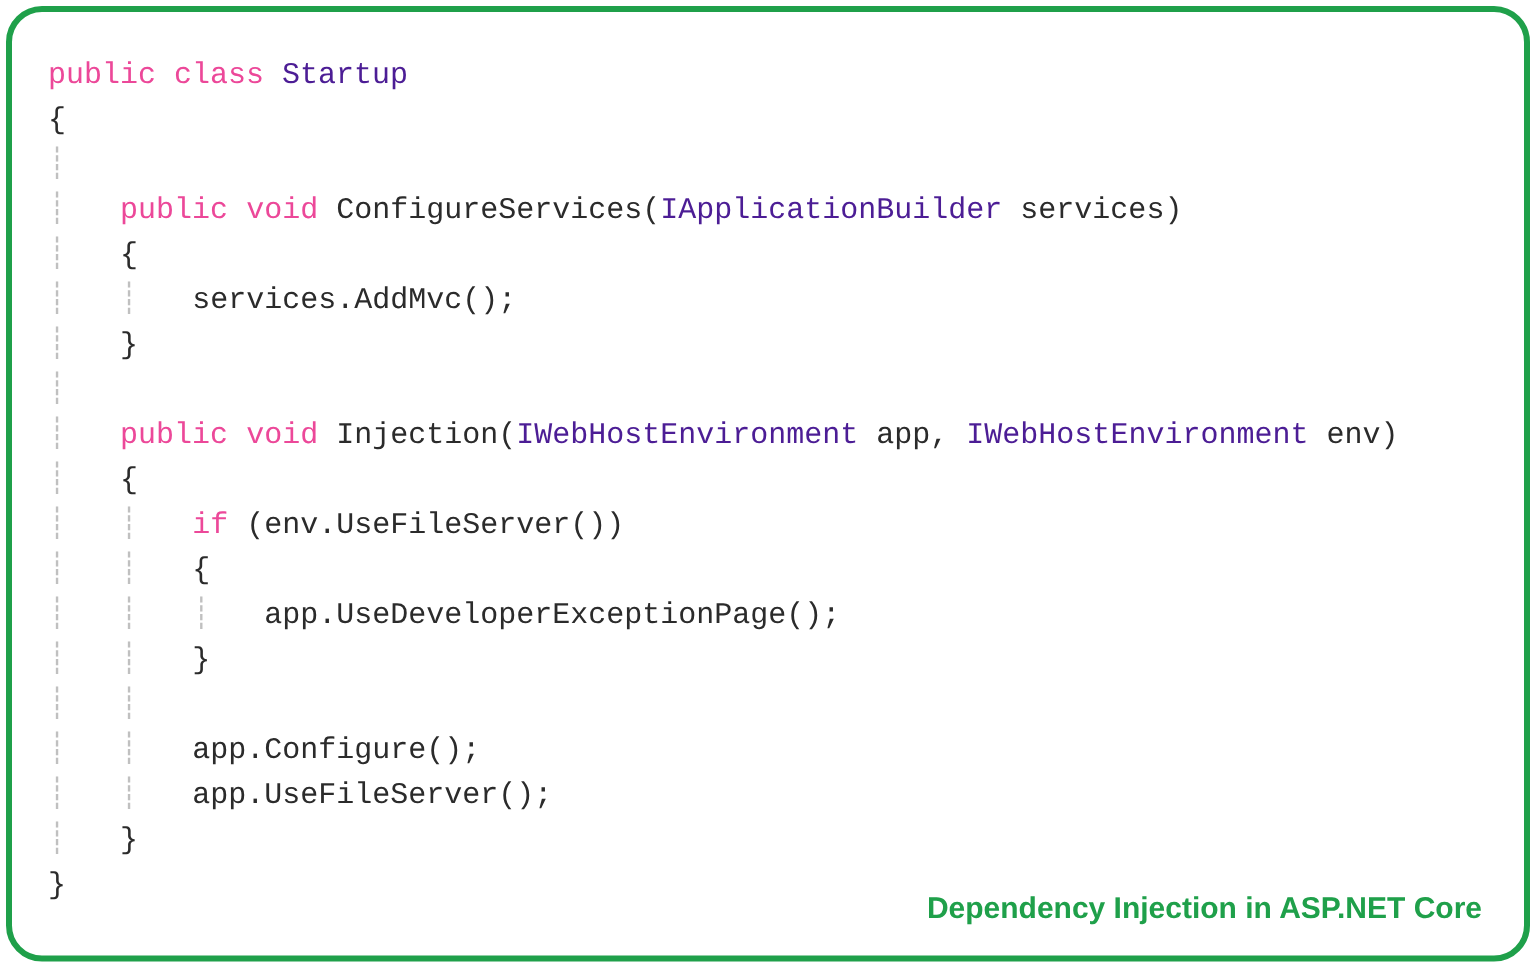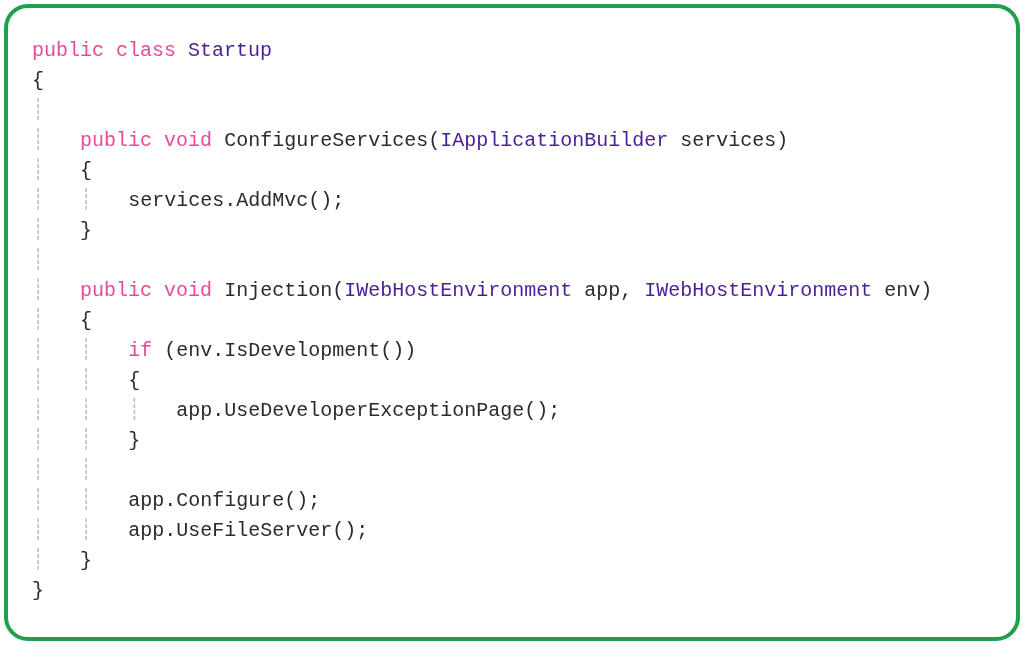--- a/index.html
+++ b/index.html
@@ -53,22 +53,23 @@
   <div class="code-block"><span class="kw-blue">public</span> <span class="kw-blue">class</span> <span class="kw-teal">Startup</span>
 <span>{</span>
 <span class="guide">┊</span>
 <span class="guide">┊</span>   <span class="kw-blue">public</span> <span class="kw-blue">void</span> <span>ConfigureServices</span><span>(</span><span class="kw-teal">IApplicationBuilder</span><span> services)</span>
 <span class="guide">┊</span>   <span>{</span>
 <span class="guide">┊</span>   <span class="guide">┊</span>   <span>services.AddMvc();</span>
 <span class="guide">┊</span>   <span>}</span>
 <span class="guide">┊</span>
 <span class="guide">┊</span>   <span class="kw-blue">public</span> <span class="kw-blue">void</span> <span>Injection</span><span>(</span><span class="kw-teal">IWebHostEnvironment</span><span> app, </span><span class="kw-teal">IWebHostEnvironment</span><span> env)</span>
 <span class="guide">┊</span>   <span>{</span>
-<span class="guide">┊</span>   <span class="guide">┊</span>   <span class="kw-blue">if</span><span> (env.IsDevelopment())</span>
+<span class="guide">┊</span>   <span class="guide">┊</span>   <span class="kw-blue">if</span><span> (env.UseFileServer())</span>
 <span class="guide">┊</span>   <span class="guide">┊</span>   <span>{</span>
 <span class="guide">┊</span>   <span class="guide">┊</span>   <span class="guide">┊</span>   <span>app.UseDeveloperExceptionPage();</span>
 <span class="guide">┊</span>   <span class="guide">┊</span>   <span>}</span>
 <span class="guide">┊</span>   <span class="guide">┊</span>
 <span class="guide">┊</span>   <span class="guide">┊</span>   <span>app.Configure();</span>
 <span class="guide">┊</span>   <span class="guide">┊</span>   <span>app.UseFileServer();</span>
 <span class="guide">┊</span>   <span>}</span>
 <span>}</span></div>
+  <div class="footer-text">Dependency Injection in ASP.NET Core</div>
 </div>
 
 </body></html>

